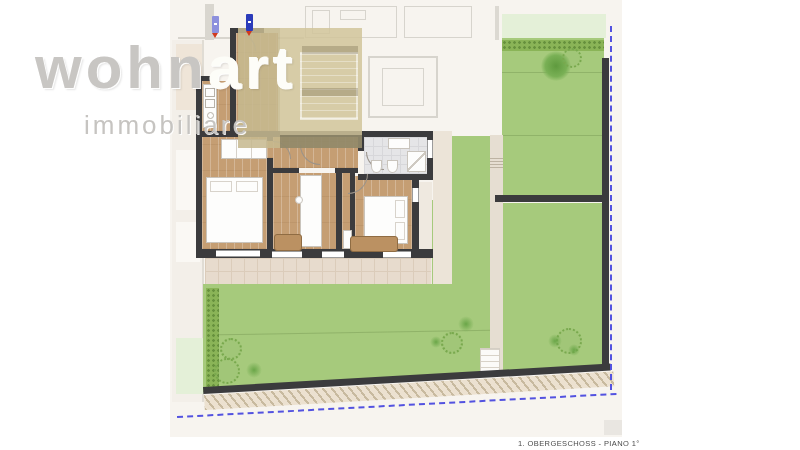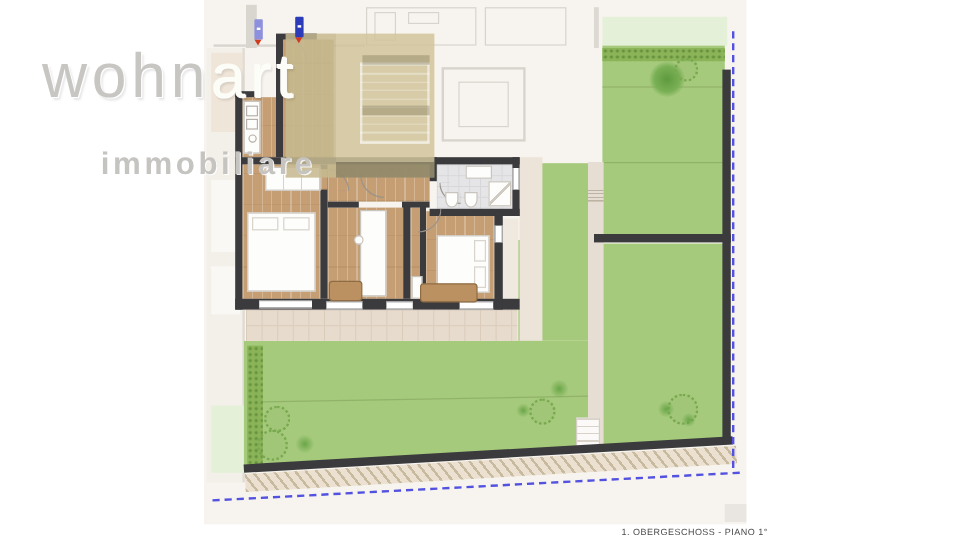--- a/index.html
+++ b/index.html
@@ -31,21 +31,21 @@
   .fadebox{border:1px solid #d7d4cd;box-sizing:border-box;background:transparent;}
   .tree{background:radial-gradient(circle,#5f9a3e 0%,#79b055 50%,rgba(121,176,85,0) 72%);border-radius:50%;}
   .blob{background:radial-gradient(circle,#6aa648 0%,rgba(106,166,72,0) 70%);border-radius:50%;}
   .rosette{border:2px dotted #79a94e;border-radius:50%;box-sizing:border-box;background:rgba(133,175,95,.12);}
   .hatch{background:repeating-linear-gradient(55deg,#c8ba9f 0 2px,#ece1d0 2px 7px);}
   .bdash-h{border-top:2px dashed #5352e0;}
   .bdash-v{border-left:2px dashed #5352e0;}
   .overlaybeige{background:rgba(209,196,154,.85);}
   .arc{border:1px solid #9a938a;box-sizing:border-box;background:transparent;}
   
-  .logo-main{font-size:52px;letter-spacing:4px;font-weight:normal;line-height:1;
+  .logo-main{font-size:60px;letter-spacing:4px;font-weight:bold;line-height:1;
              text-shadow:1px 1px 0 rgba(255,255,255,.95),2px 2px 2px rgba(0,0,0,.10);}
   .lg{color:#c8c6c3;} .lw{color:#fdfdf8;}
   .logo-sub{font-size:26px;letter-spacing:3px;color:#c6c4c1;line-height:1;
             text-shadow:1px 1px 0 rgba(255,255,255,.9);}
   .caption{font-size:7.5px;color:#4a4a4a;letter-spacing:.4px;white-space:nowrap;}
   .winframe{background:#fff;border-top:1px solid #9b9b9b;border-bottom:1px solid #9b9b9b;box-sizing:border-box;}
 </style>
 </head>
 <body>
 
@@ -188,17 +188,17 @@
     <div style="width:0;height:0;border-left:3.5px solid transparent;border-right:3.5px solid transparent;border-top:5px solid #d03a1e;"></div>
   </div>
   <div class="abs" style="left:246px;top:14px;width:7px;height:22px;">
     <div style="width:7px;height:17px;background:#2b3bba;border-radius:1px;position:relative;">
       <div style="position:absolute;top:7px;left:2px;width:3px;height:2px;background:#fff;"></div>
     </div>
     <div style="width:0;height:0;border-left:3.5px solid transparent;border-right:3.5px solid transparent;border-top:5px solid #d03a1e;"></div>
   </div>
 
   <div class="abs logo-main" style="left:35px;top:38px;"><span class="lg">wohn</span><span class="lw">art</span></div>
-  <div class="abs logo-sub" style="left:84px;top:123px;font-weight:bold;">immobiliare</div>
+  <div class="abs logo-sub" style="left:84px;top:112px;">immobiliare</div>
 
   <div class="abs caption" style="left:518px;top:439px;">1. OBERGESCHOSS - PIANO 1°</div>
 
 </div>
 
 </body></html>

